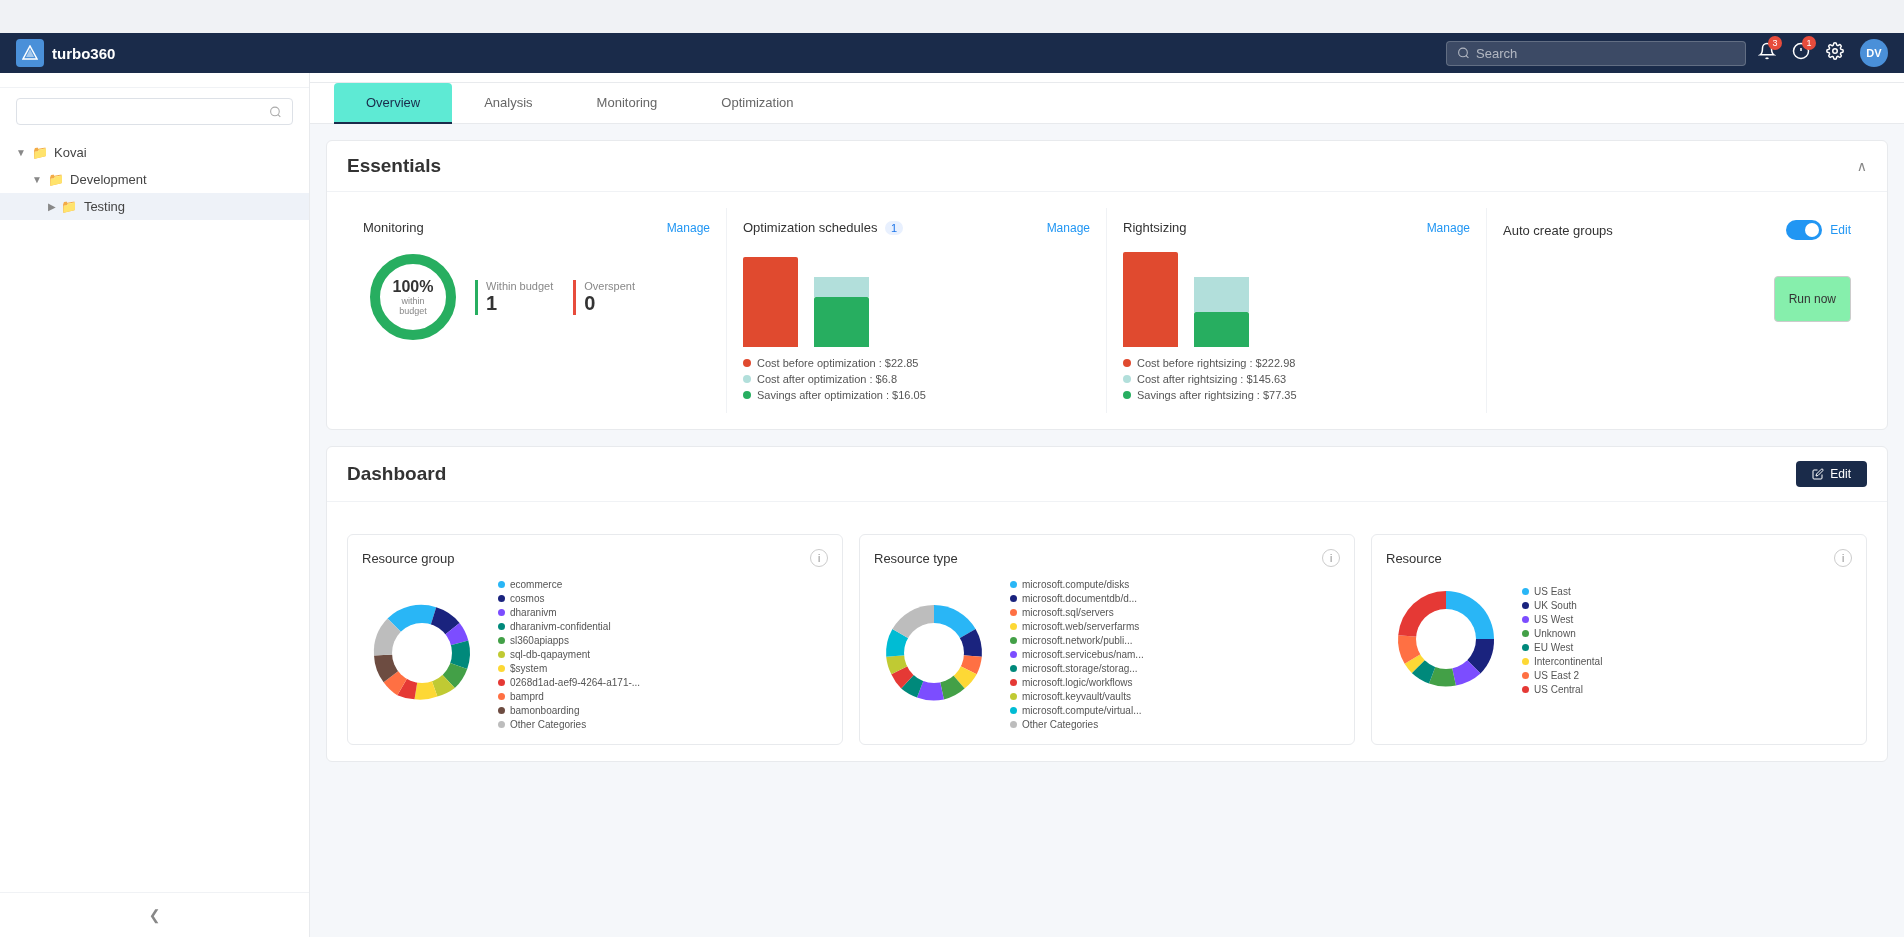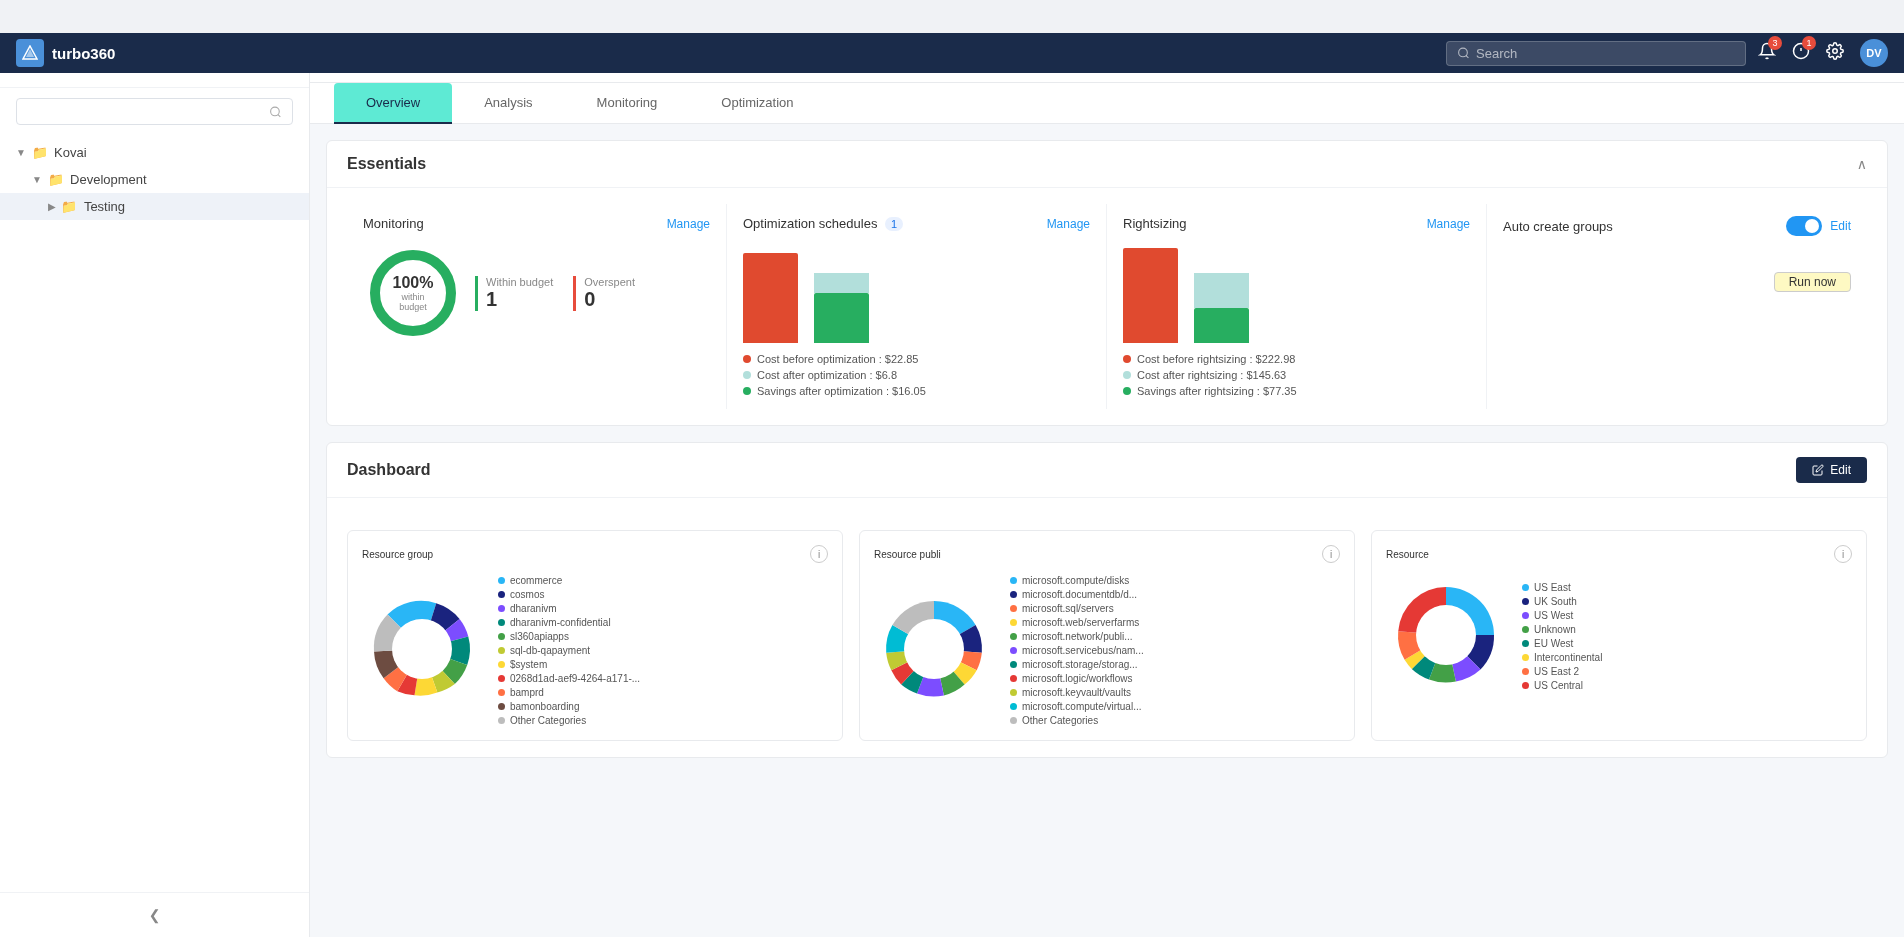--- a/index.html
+++ b/index.html
@@ -215,21 +215,21 @@
       border: 1px solid #e8eaed;
     }
     .section-header {
       padding: 14px 20px;
       display: flex;
       align-items: center;
       justify-content: space-between;
       border-bottom: 1px solid #f0f2f5;
     }
     .section-title {
-      font-size: 16px;
+      font-size: 19px;
       font-weight: 600;
       color: #333;
     }
     .section-content {
       padding: 16px 20px;
     }
 
     
     .essentials-grid {
       display: grid;
@@ -356,24 +356,24 @@
     }
     .run-row {
       display: flex;
       gap: 8px;
       font-size: 12px;
       color: #555;
     }
     .run-row span:first-child { color: #888; min-width: 60px; }
     .run-button {
       margin-top: 16px;
-      background: #fef9c3;
+      background: #86efac;
       border: 1px solid #ccc;
       border-radius: 4px;
-      padding: 2px 14px;
+      padding: 15px 14px;
       font-size: 12px;
       cursor: pointer;
       color: #333;
       align-self: flex-end;
     }
     .edit-btn {
       background: #1a2b4a;
       color: white;
       border: none;
       border-radius: 4px;
@@ -396,21 +396,21 @@
       padding: 14px;
       background: white;
     }
     .chart-card-header {
       display: flex;
       align-items: center;
       justify-content: space-between;
       margin-bottom: 12px;
     }
     .chart-card-title {
-      font-size: 10px;
+      font-size: 13px;
       font-weight: 500;
       color: #333;
     }
     .info-icon {
       width: 18px; height: 18px;
       border: 1px solid #ccc;
       border-radius: 50%;
       display: flex; align-items: center; justify-content: center;
       font-size: 10px;
       color: #888;
@@ -782,21 +782,21 @@
                 <div class="legend-item-small">
                     <span class="legend-dot-small" style="background:#bdbdbd"></span>
                     <span>Other Categories</span>
                   </div>
               </div>
             </div>
           </div>
 
           <div class="chart-card">
             <div class="chart-card-header">
-              <span class="chart-card-title">Resource publi</span>
+              <span class="chart-card-title">Resource type</span>
               <div class="info-icon">i</div>
             </div>
             <div class="chart-content">
               <div class="pie-wrap">
                 <svg width="120" height="120" viewBox="0 0 120 120">
                   <g transform="translate(60,60)">
                     <path d="M0,0 L48,0 A48,48 0 0,1 24,41.6 Z" fill="#29b6f6" transform="rotate(-90)"></path>
                     <path d="M0,0 L24,41.6 A48,48 0 0,1 -3.8,47.8 Z" fill="#1a237e" transform="rotate(-90)"></path>
                     <path d="M0,0 L-3.8,47.8 A48,48 0 0,1 -21.2,42.7 Z" fill="#ff7043" transform="rotate(-90)"></path>
                     <path d="M0,0 L-21.2,42.7 A48,48 0 0,1 -35.5,30.6 Z" fill="#fdd835" transform="rotate(-90)"></path>

